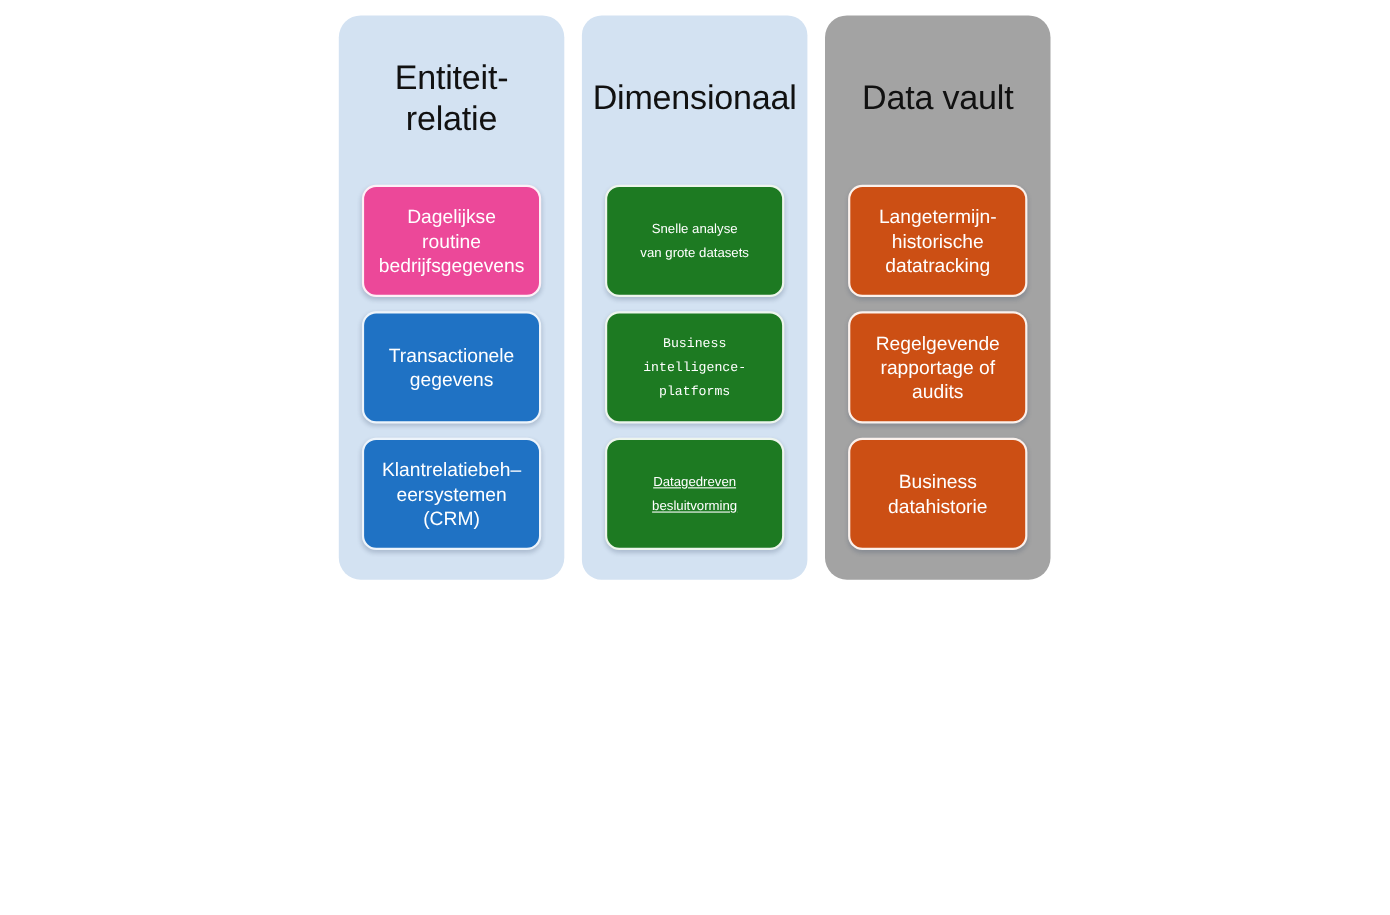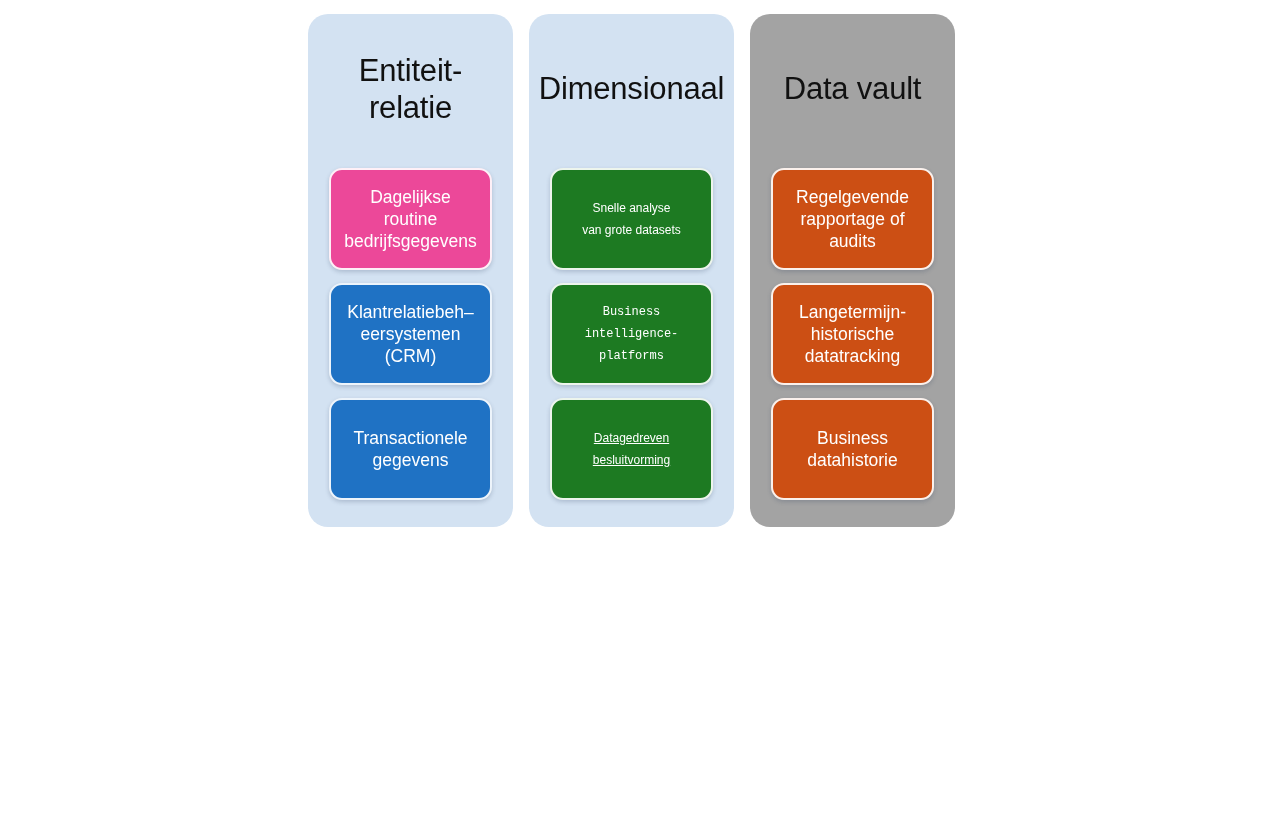--- a/index.html
+++ b/index.html
@@ -119,32 +119,32 @@
     <div class="panel col-1" style="background: rgb(211, 226, 242);">
       <div class="panel-title">Entiteit-
 relatie</div>
       <div class="cards">
         <div class="card blue" style="background: #ec4899;">
           <span class="card-text">Dagelijkse
 routine
 bedrijfsgegevens</span>
         </div>
         <div class="card blue" style="background: rgb(31, 114, 196);">
+          <span class="card-text">Transactionele
+gegevens</span>
+        </div>
+        <div class="card blue" style="background: rgb(31, 114, 196);">
           <span class="card-text">Klantrelatiebeh–
 eersystemen
 (CRM)</span>
         </div>
-        <div class="card blue" style="background: rgb(31, 114, 196);">
-          <span class="card-text">Transactionele
-gegevens</span>
-        </div>
       </div>
     </div>
 
-    <div class="panel col-2" style="background: rgb(211, 226, 242);">
+    <div class="panel col-2" style="background: rgb(211, 226, 242); border-radius: 18px;">
       <div class="panel-title">Dimensionaal</div>
       <div class="cards">
         <div class="card green" style="background: rgb(29, 122, 34);">
           <span class="card-text">Snelle analyse
 van grote datasets</span>
         </div>
         <div class="card green" style="background: rgb(29, 122, 34); font-family: Liberation Mono, monospace;">
           <span class="card-text">Business
 intelligence-
 platforms</span>
@@ -153,28 +153,28 @@
           <span class="card-text">Datagedreven
 besluitvorming</span>
         </div>
       </div>
     </div>
 
     <div class="panel col-3" style="background: #a3a3a3;">
       <div class="panel-title">Data vault</div>
       <div class="cards">
         <div class="card orange" style="background: rgb(204, 79, 20);">
+          <span class="card-text">Langetermijn-
+historische
+datatracking</span>
+        </div>
+        <div class="card orange" style="background: rgb(204, 79, 20);">
           <span class="card-text">Regelgevende
 rapportage of
 audits</span>
-        </div>
-        <div class="card orange" style="background: rgb(204, 79, 20);">
-          <span class="card-text">Langetermijn-
-historische
-datatracking</span>
         </div>
         <div class="card orange" style="background: rgb(204, 79, 20);">
           <span class="card-text">Business
 datahistorie</span>
         </div>
       </div>
     </div>
 
   </div>
 </div>

